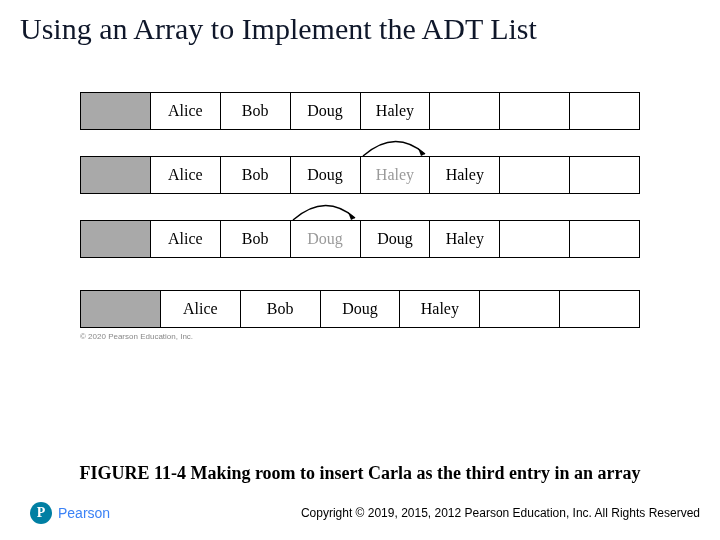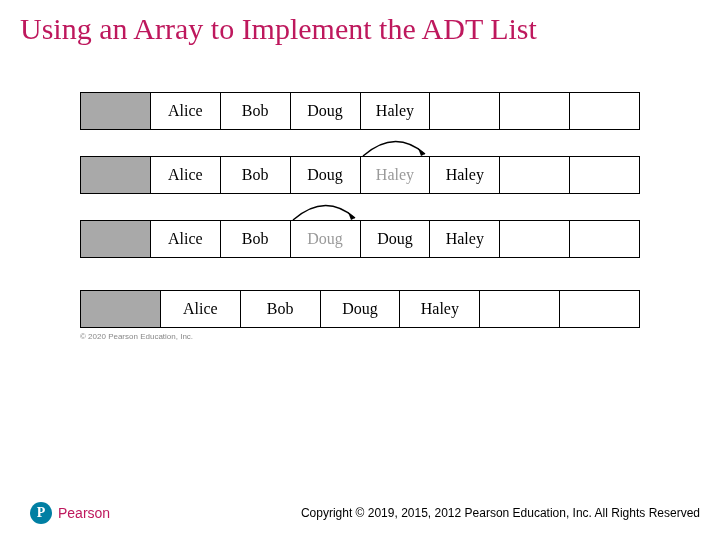--- a/index.html
+++ b/index.html
@@ -1,37 +1,37 @@
 <!DOCTYPE html>
 <html><head>
 <meta charset="utf-8">
 <style>
   * { box-sizing: border-box; margin: 0; padding: 0; }
   html, body { width: 720px; height: 540px; font-family: "Times New Roman", serif; background: #fff; }
   .slide { width: 720px; height: 540px; position: relative; padding: 12px 20px 0 20px; }
-  .title { font-size: 30px; font-weight: 400; color: #be185d; margin-bottom: 46px; white-space: nowrap; }
+  .title { font-size: 30px; font-weight: 400; color: #0f172a; margin-bottom: 46px; white-space: nowrap; }
   .figure-area { width: 560px; margin: 0 auto 0 60px; }
   .row-wrap { position: relative; }
   .array-row { display: flex; border: 1px solid #000; height: 38px; }
   .cell { flex: 1; border-right: 1px solid #000; display: flex; align-items: center; justify-content: center; font-size: 16px; font-family: "Times New Roman", serif; }
   .cell:last-child { border-right: none; }
   .cell.shaded { background: #a9a9a9; }
   .cell.faded { color: #9a9a9a; }
   .cell.bold { font-weight: 700; }
   .gap-md { height: 26px; }
   .gap-lg { height: 32px; }
   .arc { position: absolute; pointer-events: none; }
   .arc svg { display: block; }
   .credit { font-size: 8px; color: #888; margin-top: 4px; font-family: Arial, sans-serif; }
   .caption { position: absolute; bottom: 56px; left: 0; right: 0; text-align: center; font-size: 18px; font-weight: 700; font-family: "Times New Roman", serif; }
   .footer { position: absolute; bottom: 16px; left: 0; right: 20px; display: flex; align-items: center; justify-content: space-between; }
   .logo-wrap { display: flex; align-items: center; gap: 6px; margin-left: 30px; }
   .logo-circle { width: 22px; height: 22px; border-radius: 50%; background: #007fa3; display: flex; align-items: center; justify-content: center; }
   .logo-p { color: #fff; font-family: Georgia, serif; font-weight: 700; font-size: 14px; }
-  .logo-text { font-family: Arial, sans-serif; font-size: 14px; color: #be185d; }
+  .logo-text { font-family: Arial, sans-serif; font-size: 14px; color: #3b82f6; }
   .copyright { font-family: Arial, sans-serif; font-size: 12px; color: #000; }
 </style>
 </head>
 <body>
 
 <div class="slide">
   <h1 class="title">Using an Array to Implement the ADT List</h1>
 
   <div class="figure-area">
 
@@ -100,20 +100,21 @@
         <div class="cell">Doug</div>
         <div class="cell">Haley</div>
         <div class="cell"></div>
         <div class="cell"></div>
       </div>
     </div>
 
     <div class="credit">© 2020 Pearson Education, Inc.</div>
   </div>
 
+  <div class="caption">FIGURE 11-4 Making room to insert Carla as the third entry in an array</div>
 
   <div class="footer">
     <div class="logo-wrap">
       <div class="logo-circle">
         <span class="logo-p">P</span>
       </div>
       <span class="logo-text">Pearson</span>
     </div>
     <div class="copyright">Copyright © 2019, 2015, 2012 Pearson Education, Inc. All Rights Reserved</div>
   </div>

